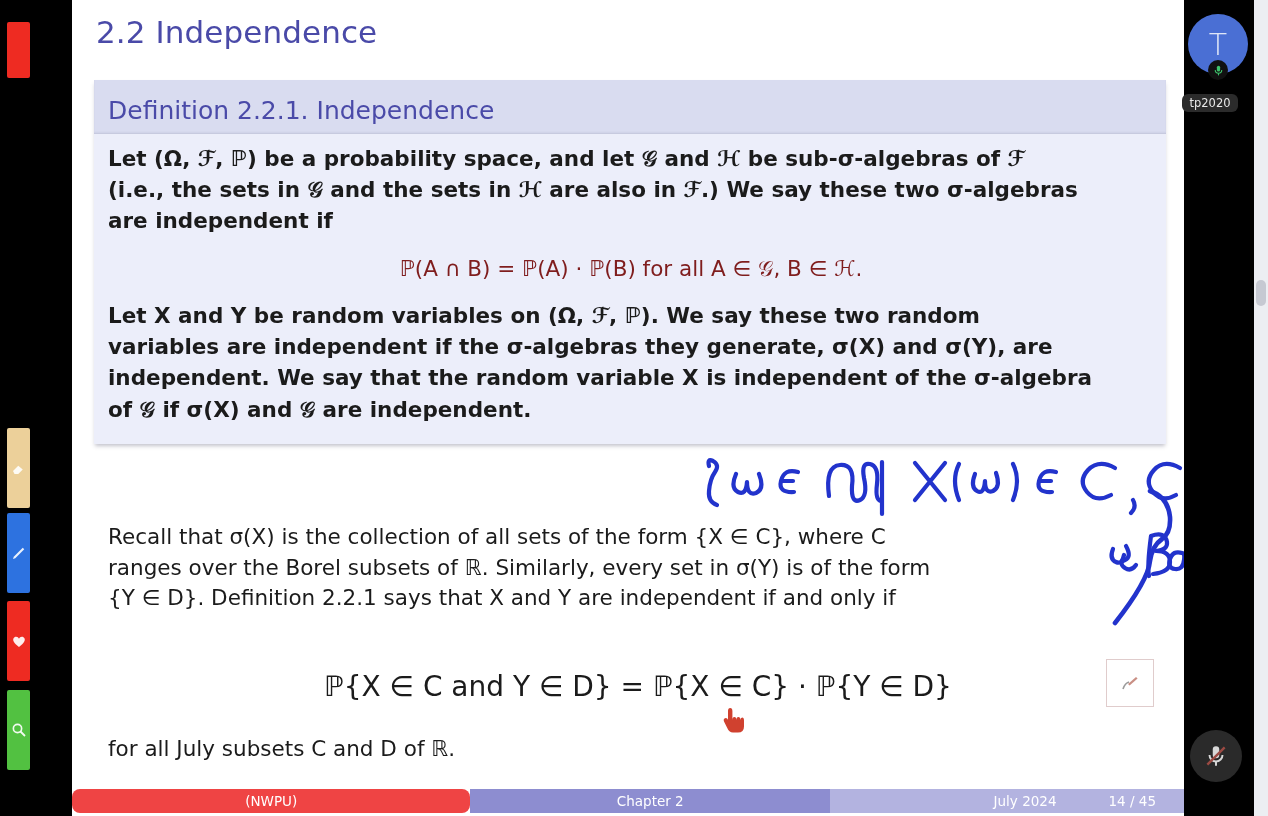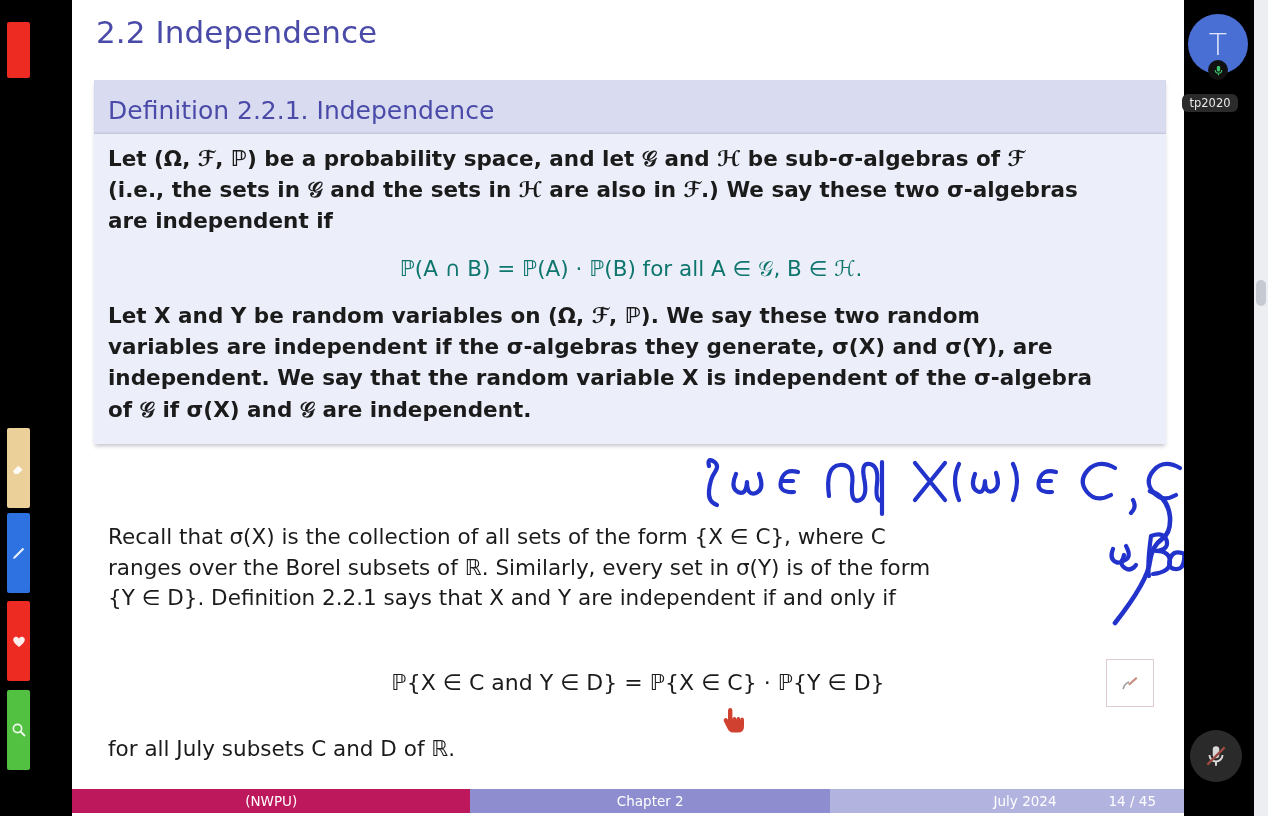--- a/index.html
+++ b/index.html
@@ -47,32 +47,32 @@
     background: #d9dcf0; padding: 16px 14px 9px 14px;
     font-size: 25px; color: #4a4aa8;
     box-shadow: inset 0 -2px 3px -2px rgba(120,120,150,.5);
   }
   #definition-body {
     padding: 10px 12px 18px 14px;
     font-size: 21.5px; line-height: 1.36; color: #1b1b1b;
   }
   .centered-eq {
     text-align: center; margin: 18px 0 18px 0; font-size: 21.5px;
-    color: #0f766e;
+    color: #7f1d1d;
   }
   .para { margin: 0 0 2px 0; font-weight: bold; }
 
   
   #lower-text {
     position: absolute; left: 36px; top: 522px; width: 1060px;
     font-size: 21.5px; line-height: 1.43; color: #1b1b1b;
   }
   #lower-eq {
     position: absolute; left: 0; top: 145px; width: 1060px;
-    text-align: center; font-size: 22px;
+    text-align: center; font-size: 28px;
   }
   #last-line {
     position: absolute; left: 0; top: 212px; font-size: 21.5px;
   }
 
   
   #ink { position: absolute; left: 0; top: 0; width: 1112px; height: 816px;
          pointer-events: none; }
 
   
@@ -124,21 +124,21 @@
     border-radius: 50%; background: #2a2a2a;
     display: flex; align-items: center; justify-content: center;
   }
 
   
   #footer {
     position: absolute; left: 72px; top: 789px; width: 1112px; height: 24px;
     display: flex; font-size: 13.5px; color: #ffffff;
   }
   .foot-seg { display: flex; align-items: center; justify-content: center; height: 24px; }
-  #foot-inst  { width: 412px; background: #be185d; }
+  #foot-inst  { width: 412px; background: #ef4444; border-radius: 8px; }
   #foot-chap  { width: 372px; background: #8d8dd0; }
   #foot-right { width: 365px; background: #b3b3e0; display: flex;
                 align-items: center; justify-content: flex-end; gap: 52px;
                 padding-right: 28px; }
 </style>
 </head>
 <body>
 
 <div id="app">
 

